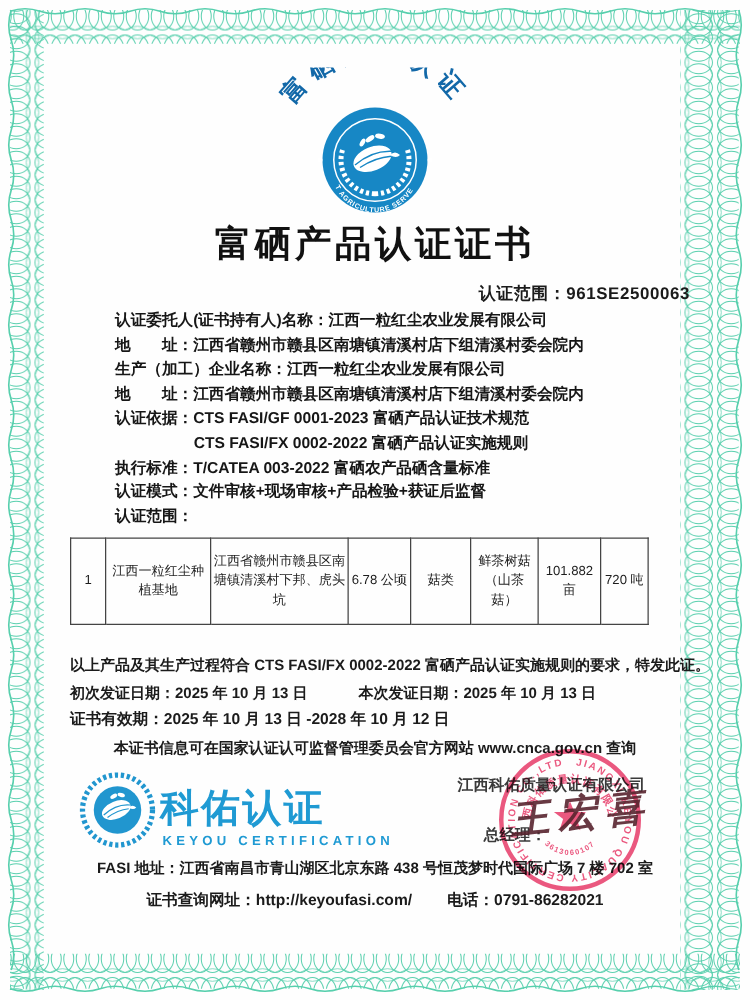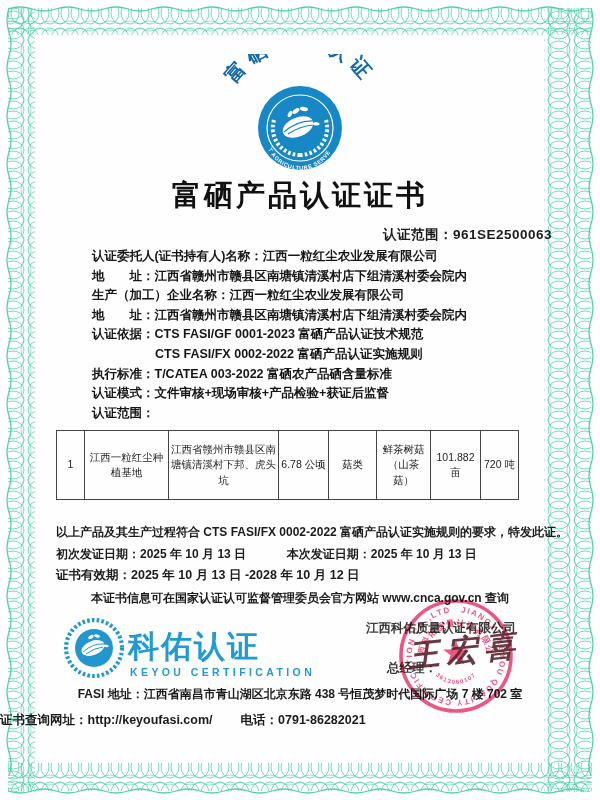--- a/index.html
+++ b/index.html
@@ -25,21 +25,21 @@
   .dates1 .gap{display:inline-block;width:34px;}
   .dates2{top:567px;left:56px;font-size:12.5px;font-weight:bold;white-space:nowrap;}
   .verify{top:590px;left:0;width:100%;text-align:center;font-size:12px;font-weight:bold;}
   .keyou-logo{top:612px;left:60px;z-index:2;}
   .issuer-company{top:620px;left:366px;font-size:12.5px;font-weight:bold;color:#3a3a3a;z-index:1;}
   .issuer-role{top:660px;left:387px;font-size:12.5px;font-weight:bold;color:#3a3a3a;z-index:1;}
   .stamp{top:594px;left:394px;z-index:3;opacity:.92;mix-blend-mode:multiply;}
   .signature{top:630px;left:408px;z-index:4;font-size:31px;font-weight:bold;font-style:italic;
          color:#58242f;letter-spacing:7px;transform:rotate(-6deg);opacity:.9;}
   .footer1{top:686px;left:0;width:100%;text-align:center;font-size:12px;font-weight:bold;}
-  .footer2{top:712px;left:0;width:100%;display:flex;gap:28px;
+  .footer2{top:712px;left:0;width:100%;display:flex;justify-content:center;gap:28px;
          font-size:12.5px;font-weight:bold;}
 </style>
 </head>
 <body>
 
 <div class="page">
 
   <svg class="border-svg" width="600" height="800" viewBox="0 0 600 800">
     <defs>
       <pattern id="weaveH" width="20" height="26" patternUnits="userSpaceOnUse">

